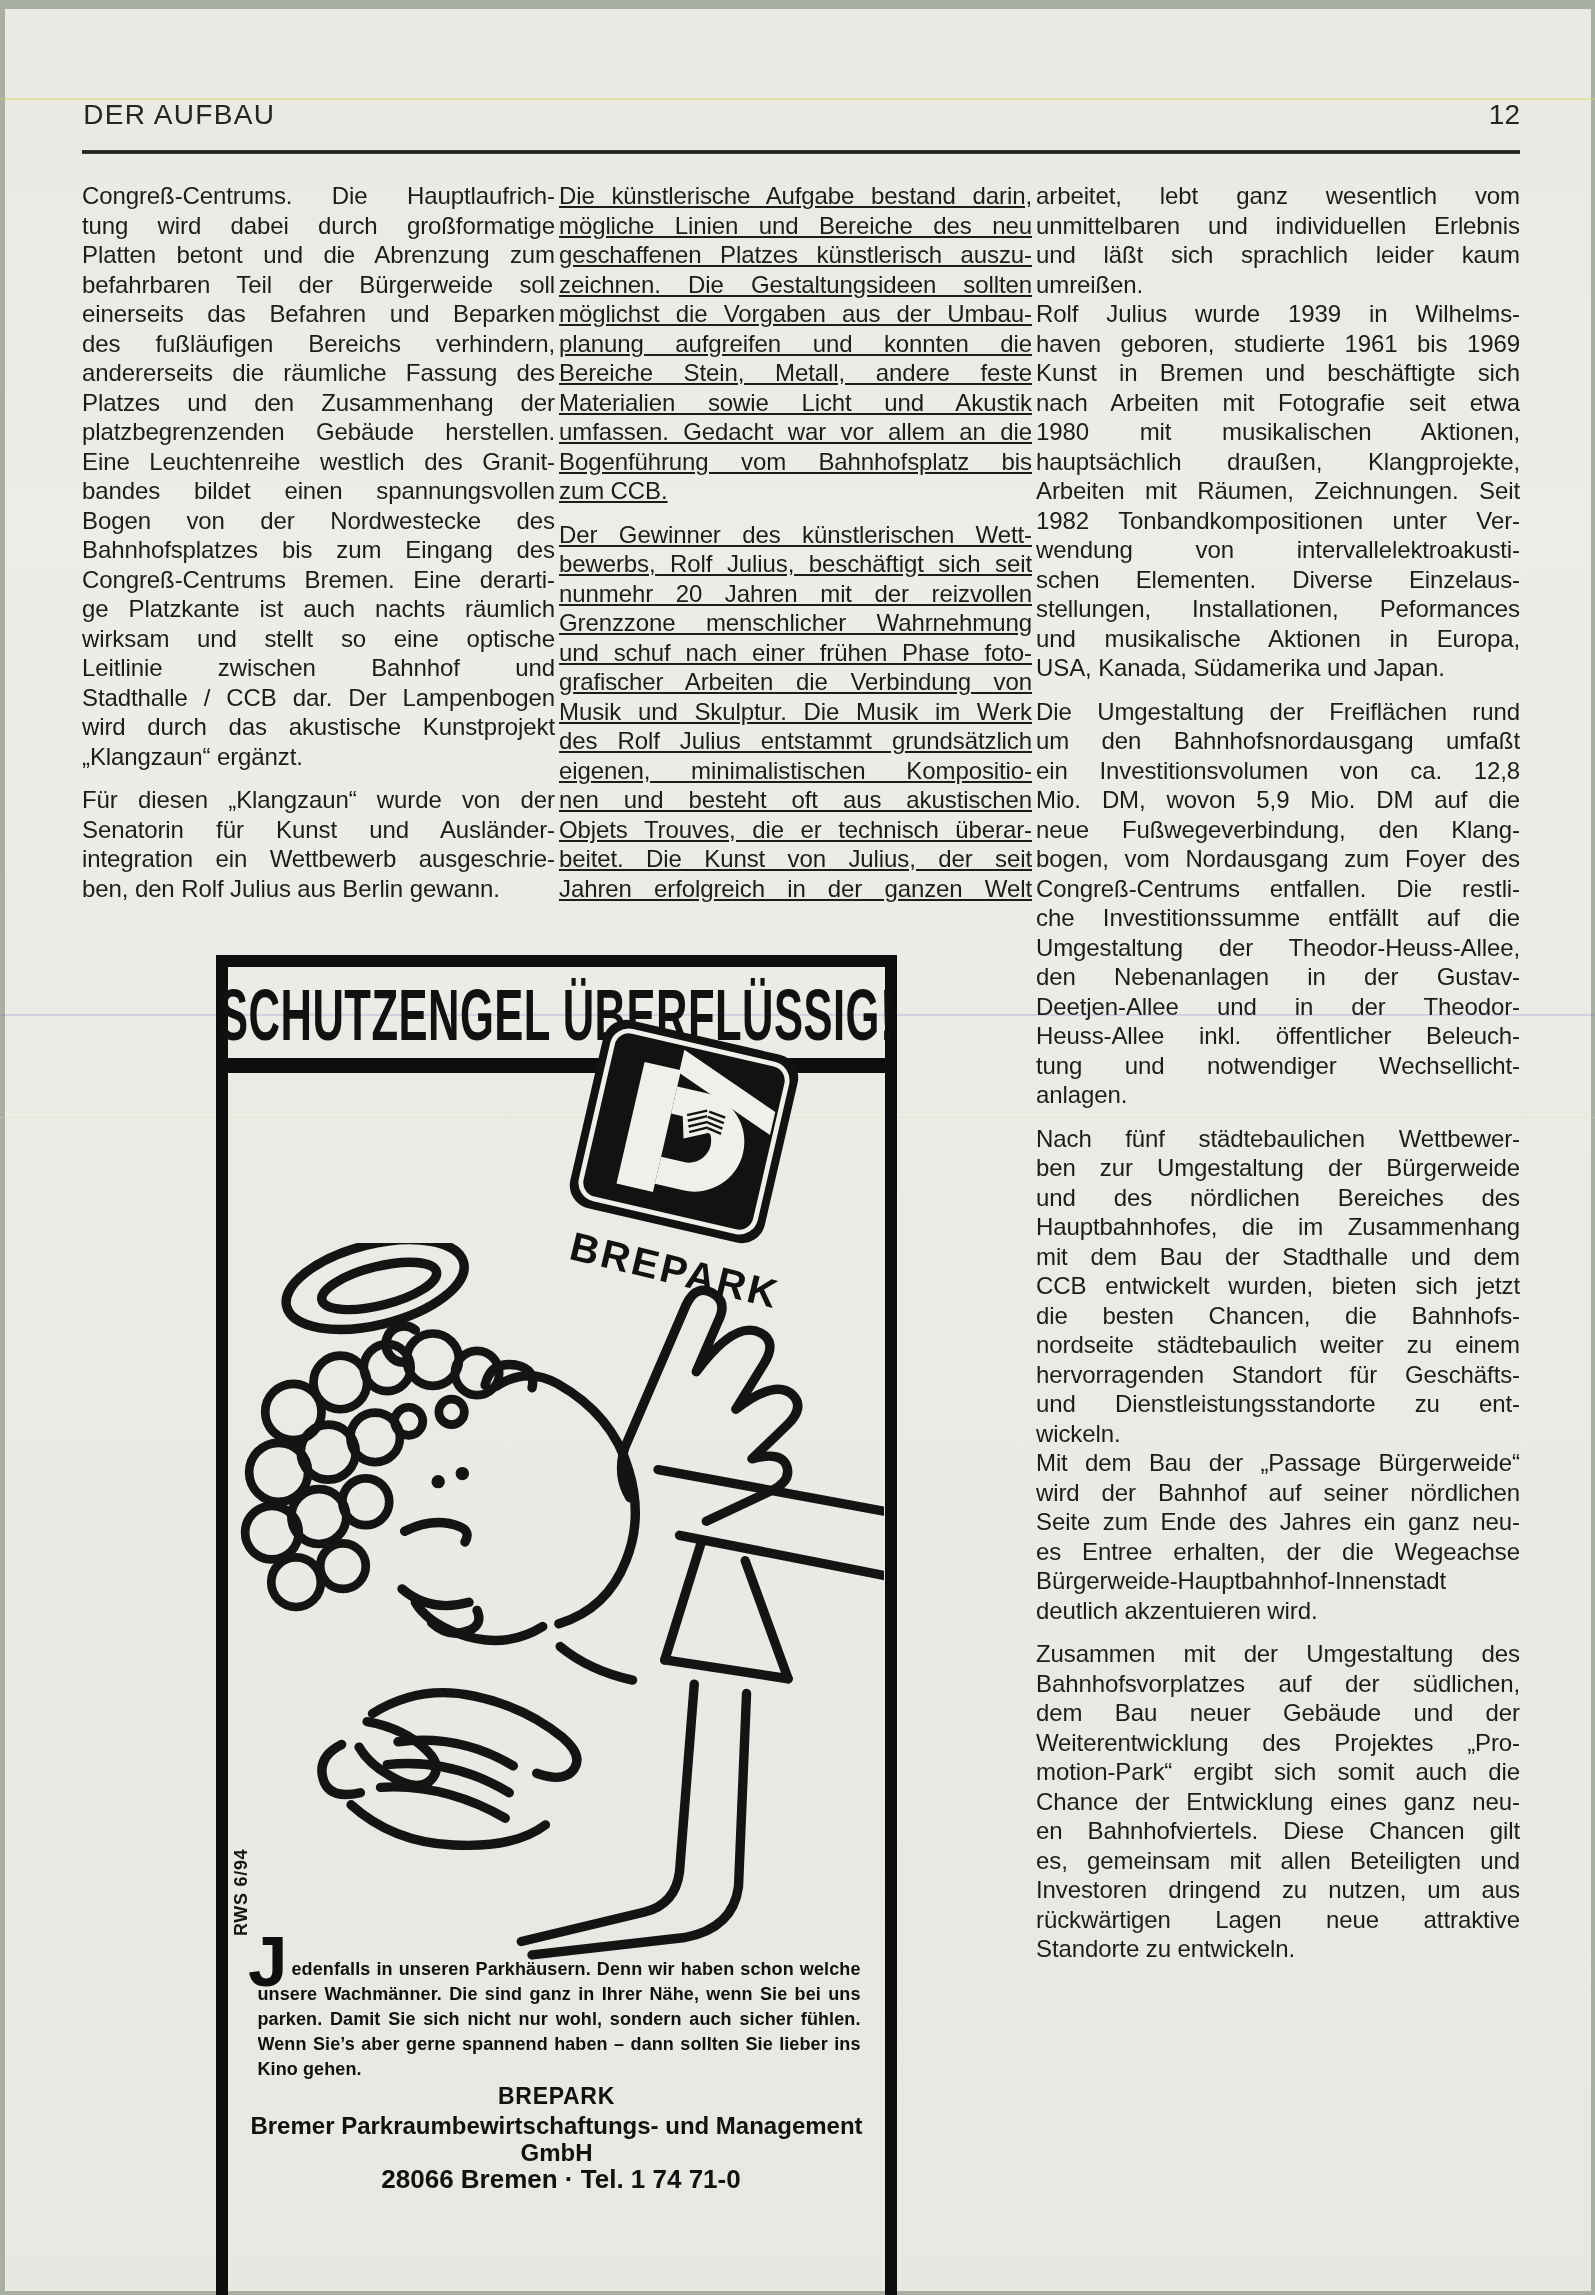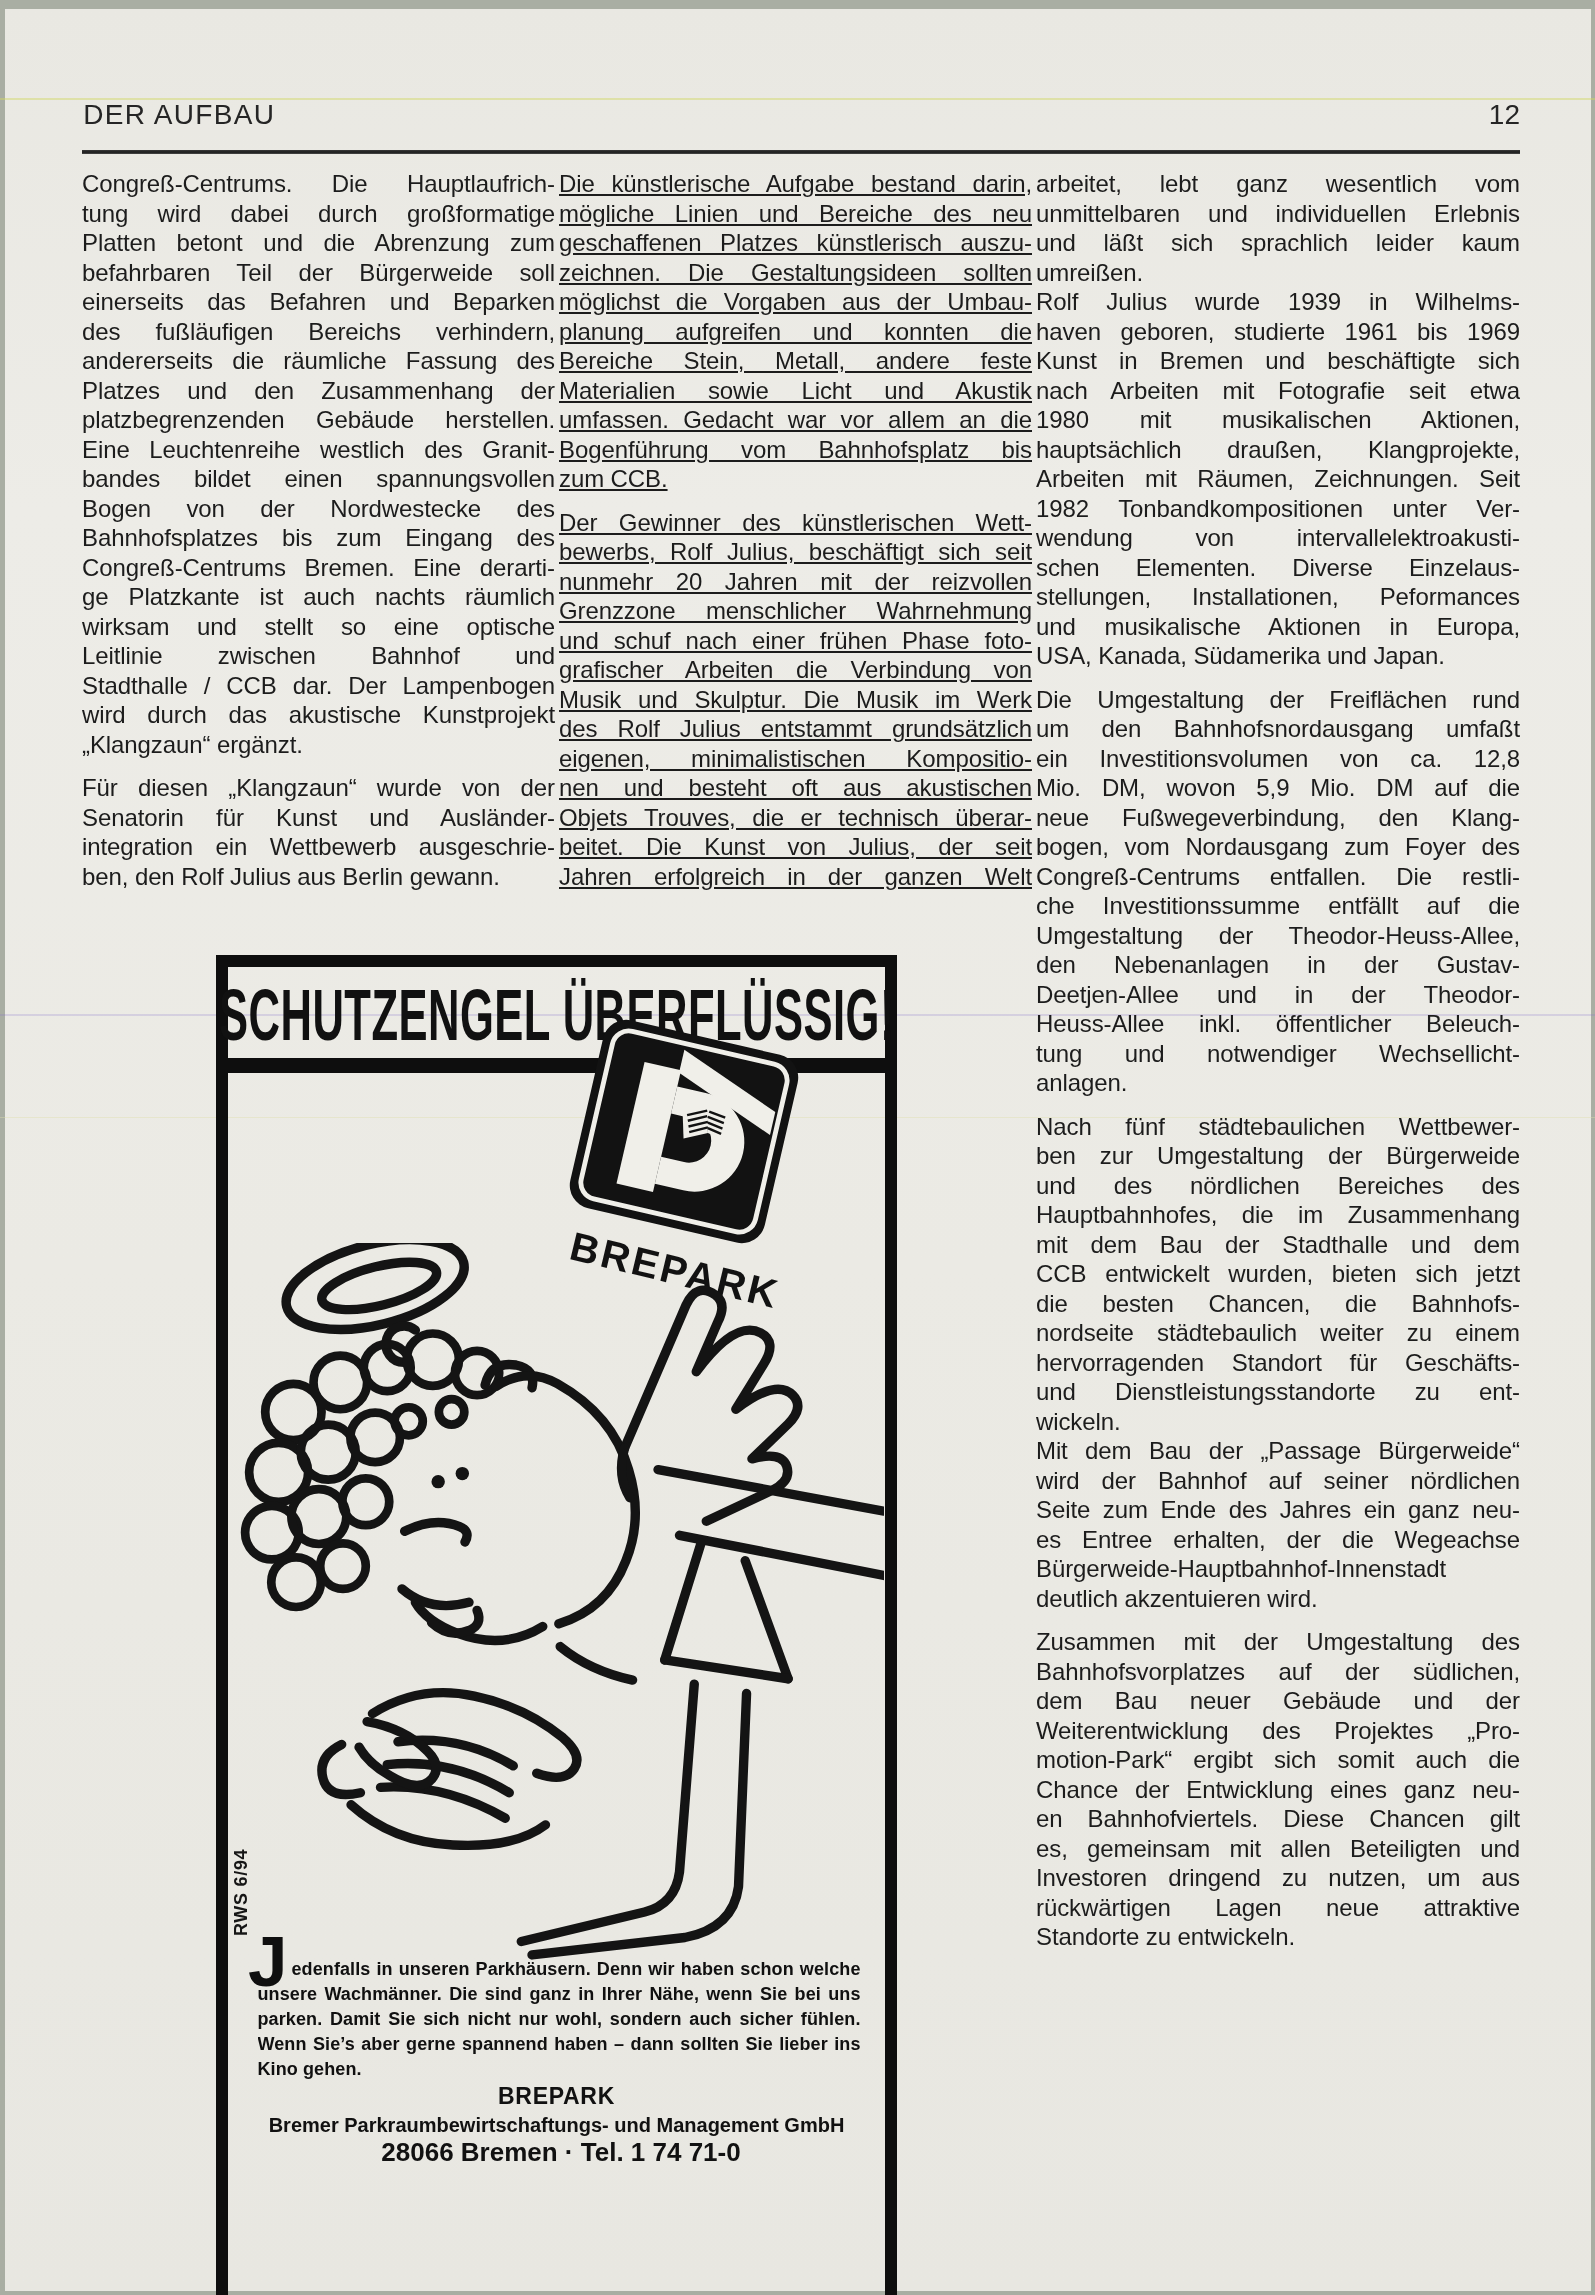--- a/index.html
+++ b/index.html
@@ -22,21 +22,21 @@
 
   
   .masthead { position:absolute; left:82px; top:99px; width:1438px; color:#1e1e1e; }
   .masthead .title { position:absolute; left:1.3px; top:0; font-size:28px; letter-spacing:1.3px; color:#252525; }
   .masthead .pageno { position:absolute; right:0; top:0; font-size:28px; color:#252525;margin-left:28px; }
   .head-rule { position:absolute; left:82px; top:150px; width:1438px; height:4px;
                background:linear-gradient(180deg,#3a3a3a,#1c1c1c 55%,#4a4a4a); }
 
   
   .columns { position:absolute; left:82px; top:169px; width:1438px; color:#1c1c1c; }
-  .col { position:absolute; top:0; width:473px; font-size:24px; letter-spacing:-0.1px; }
+  .col { position:absolute; top:12px; width:473px; font-size:24px; letter-spacing:-0.1px; }
   .col.c0 { left:0; }
   .col.c1 { left:477px;text-decoration:underline; }
   .col.c2 { left:954px; width:484px; }
   .par.gap { margin-top:14px; }
   .line { height:29.5px; line-height:29.5px; text-align:justify; text-align-last:justify; overflow:hidden; }
   .line.last { text-align-last:left; }
 
   
   .ad {
     position:absolute; left:216px; top:955px; width:681px; height:1539px;
@@ -75,21 +75,21 @@
              text-align:justify; text-align-last:justify; overflow:hidden; letter-spacing:0.1px; }
   .ad-line.first { text-indent:34px; }
   .ad-line.last { text-align-last:left; }
   .ad-dropcap {
     position:absolute; left:20px; top:959px; font-size:71px; font-weight:bold;
     color:#0f0f0f; line-height:1;
   }
 
   .ad-footer { position:absolute; left:0; top:1114px; width:100%; text-align:center; color:#111; }
   .ad-footer .brand { font-size:23px; font-weight:bold; letter-spacing:0.7px; line-height:31px; }
-  .ad-footer .co    { font-size:20px; font-weight:bold; line-height:27px; }
+  .ad-footer .co    { font-size:24px; font-weight:bold; line-height:27px; }
   .ad-footer .addr  { font-size:26px; font-weight:bold; line-height:27px;margin-left:9px; }
 </style>
 </head>
 <body>
 
 <div class="paper"></div>
 <div class="artifact yellow"></div>
 <div class="artifact purple"></div>
 <div class="artifact pale"></div>
 

